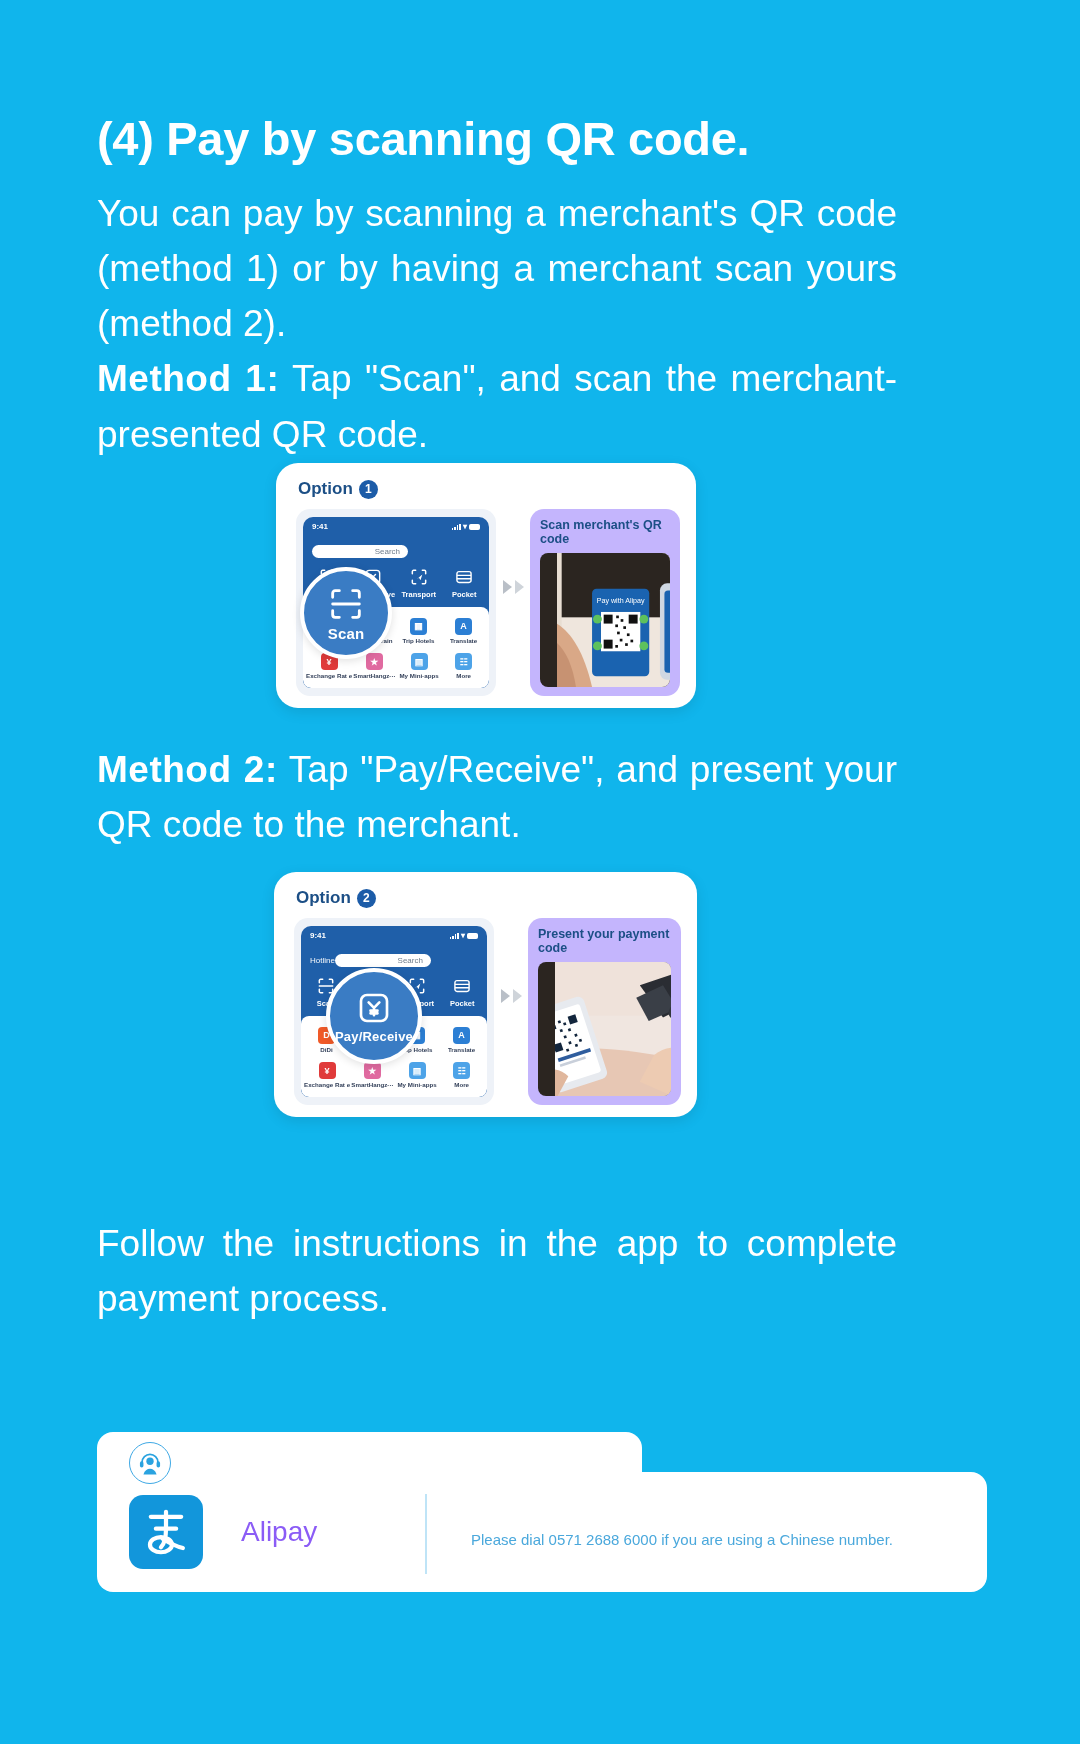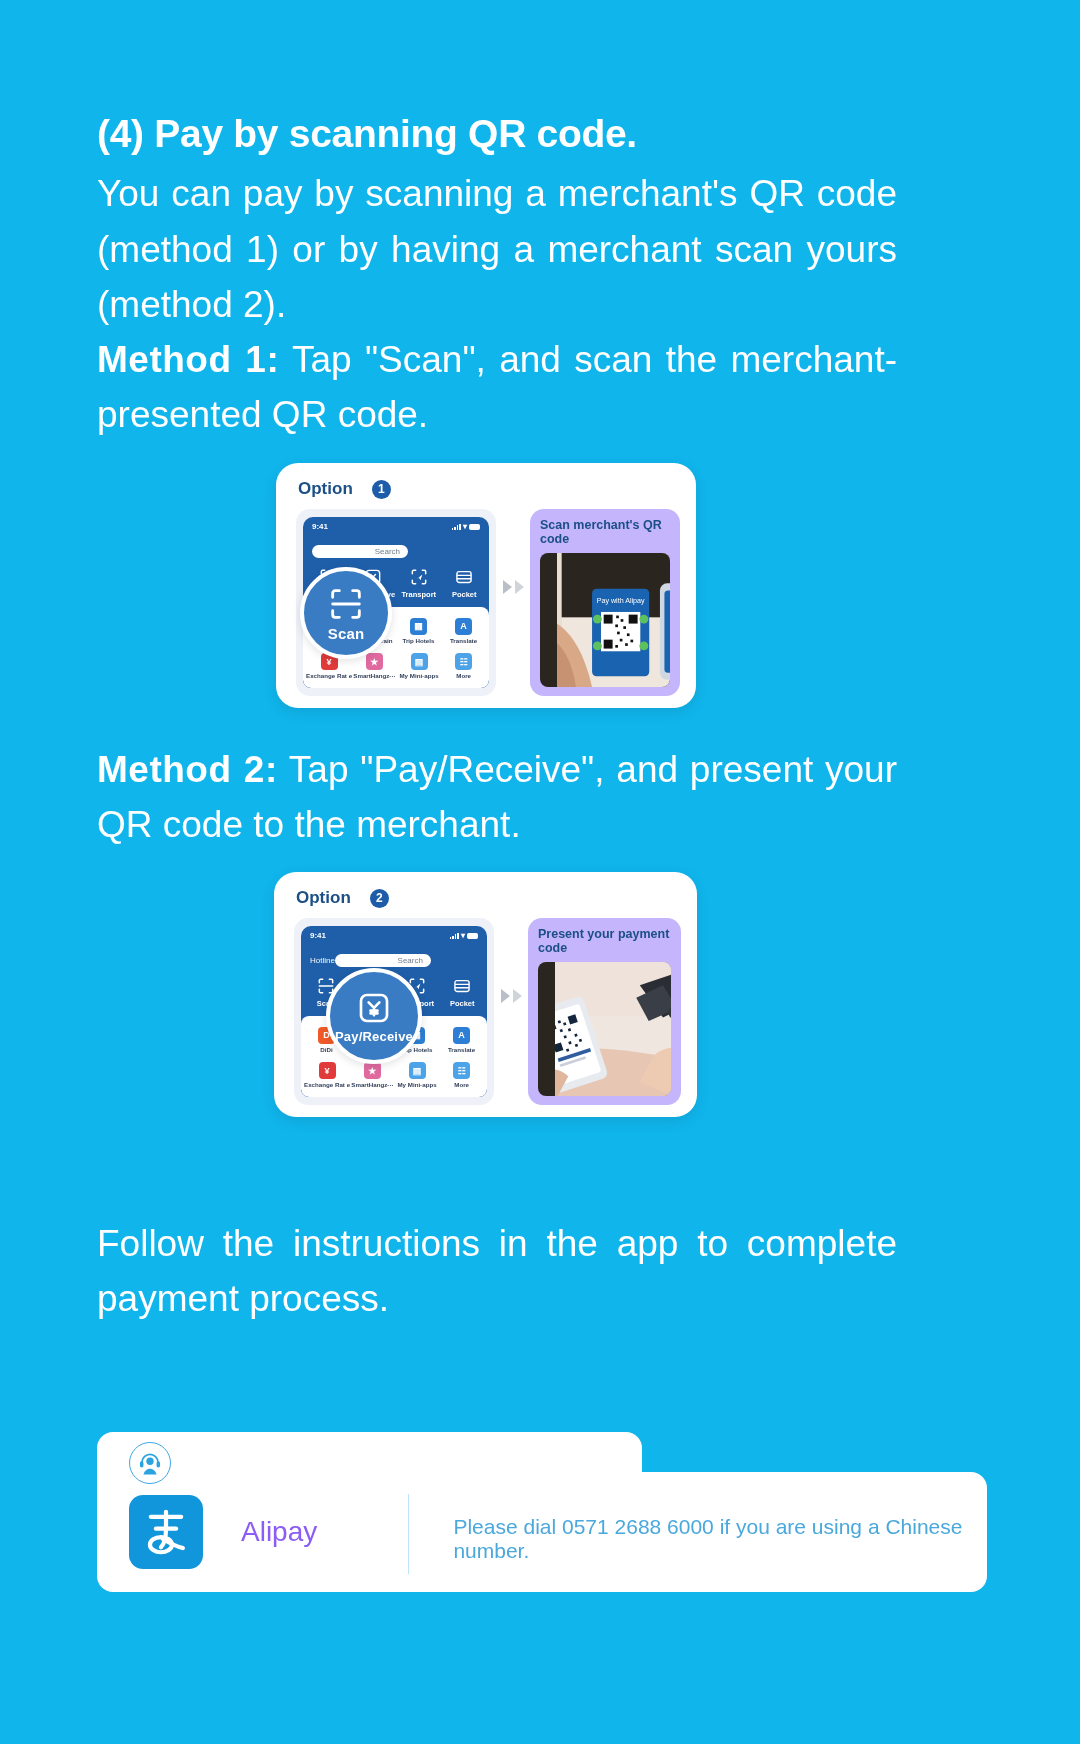--- a/index.html
+++ b/index.html
@@ -18,26 +18,26 @@
   }
 
   
   .copy {
     position: absolute;
     left: 97px;
     top: 108px;
     width: 890px;
   }
   .heading {
-    font-size: 39px;
+    font-size: 47px;
     font-weight: bold;
     color: #ffffff;
     letter-spacing: -0.3px;
     line-height: 1.32;
-    margin-bottom: 7px;
+    margin-bottom: 16px;
   }
   .para {
     font-size: 37px;
     color: #ffffff;
     line-height: 1.49;
     text-align: justify;
     text-justify: inter-word;
     width: 800px;
     font-weight: 400;
   }
@@ -61,21 +61,21 @@
   }
   .opt-label {
     position: absolute;
     left: 22px;
     top: 16px;
     font-size: 17px;
     font-weight: bold;
     color: #1c4f86;
     display: flex;
     align-items: center;
-    gap: 19px;
+    gap: 6px;
     z-index: 5;
   }
   .opt-badge {
     width: 19px; height: 19px;
     border-radius: 50%;
     background: #1c5ca8;
     color: #fff;
     font-size: 12px;
     font-weight: bold;
     display: flex; align-items: center; justify-content: center;
@@ -251,21 +251,21 @@
   }
   .vdiv { width: 2px; height: 84px; background: #bfe4f7; margin-left: 4px; }
   .hot-right { margin-left: 44px; }
   .hot-number {
     font-family: "Liberation Serif", serif;
     font-size: 36px; font-weight: bold; font-style: italic;
     color: #2196d9; letter-spacing: .4px;
   }
   .hot-note {
     margin-top: 14px;
-    font-size: 21px; color: #4aa8dc;
+    font-size: 15px; color: #4aa8dc;
   }
 </style>
 </head>
 <body>
 
 <div class="page">
 
   <div class="copy">
     <div class="heading">(4) Pay by scanning QR code.</div>
 

